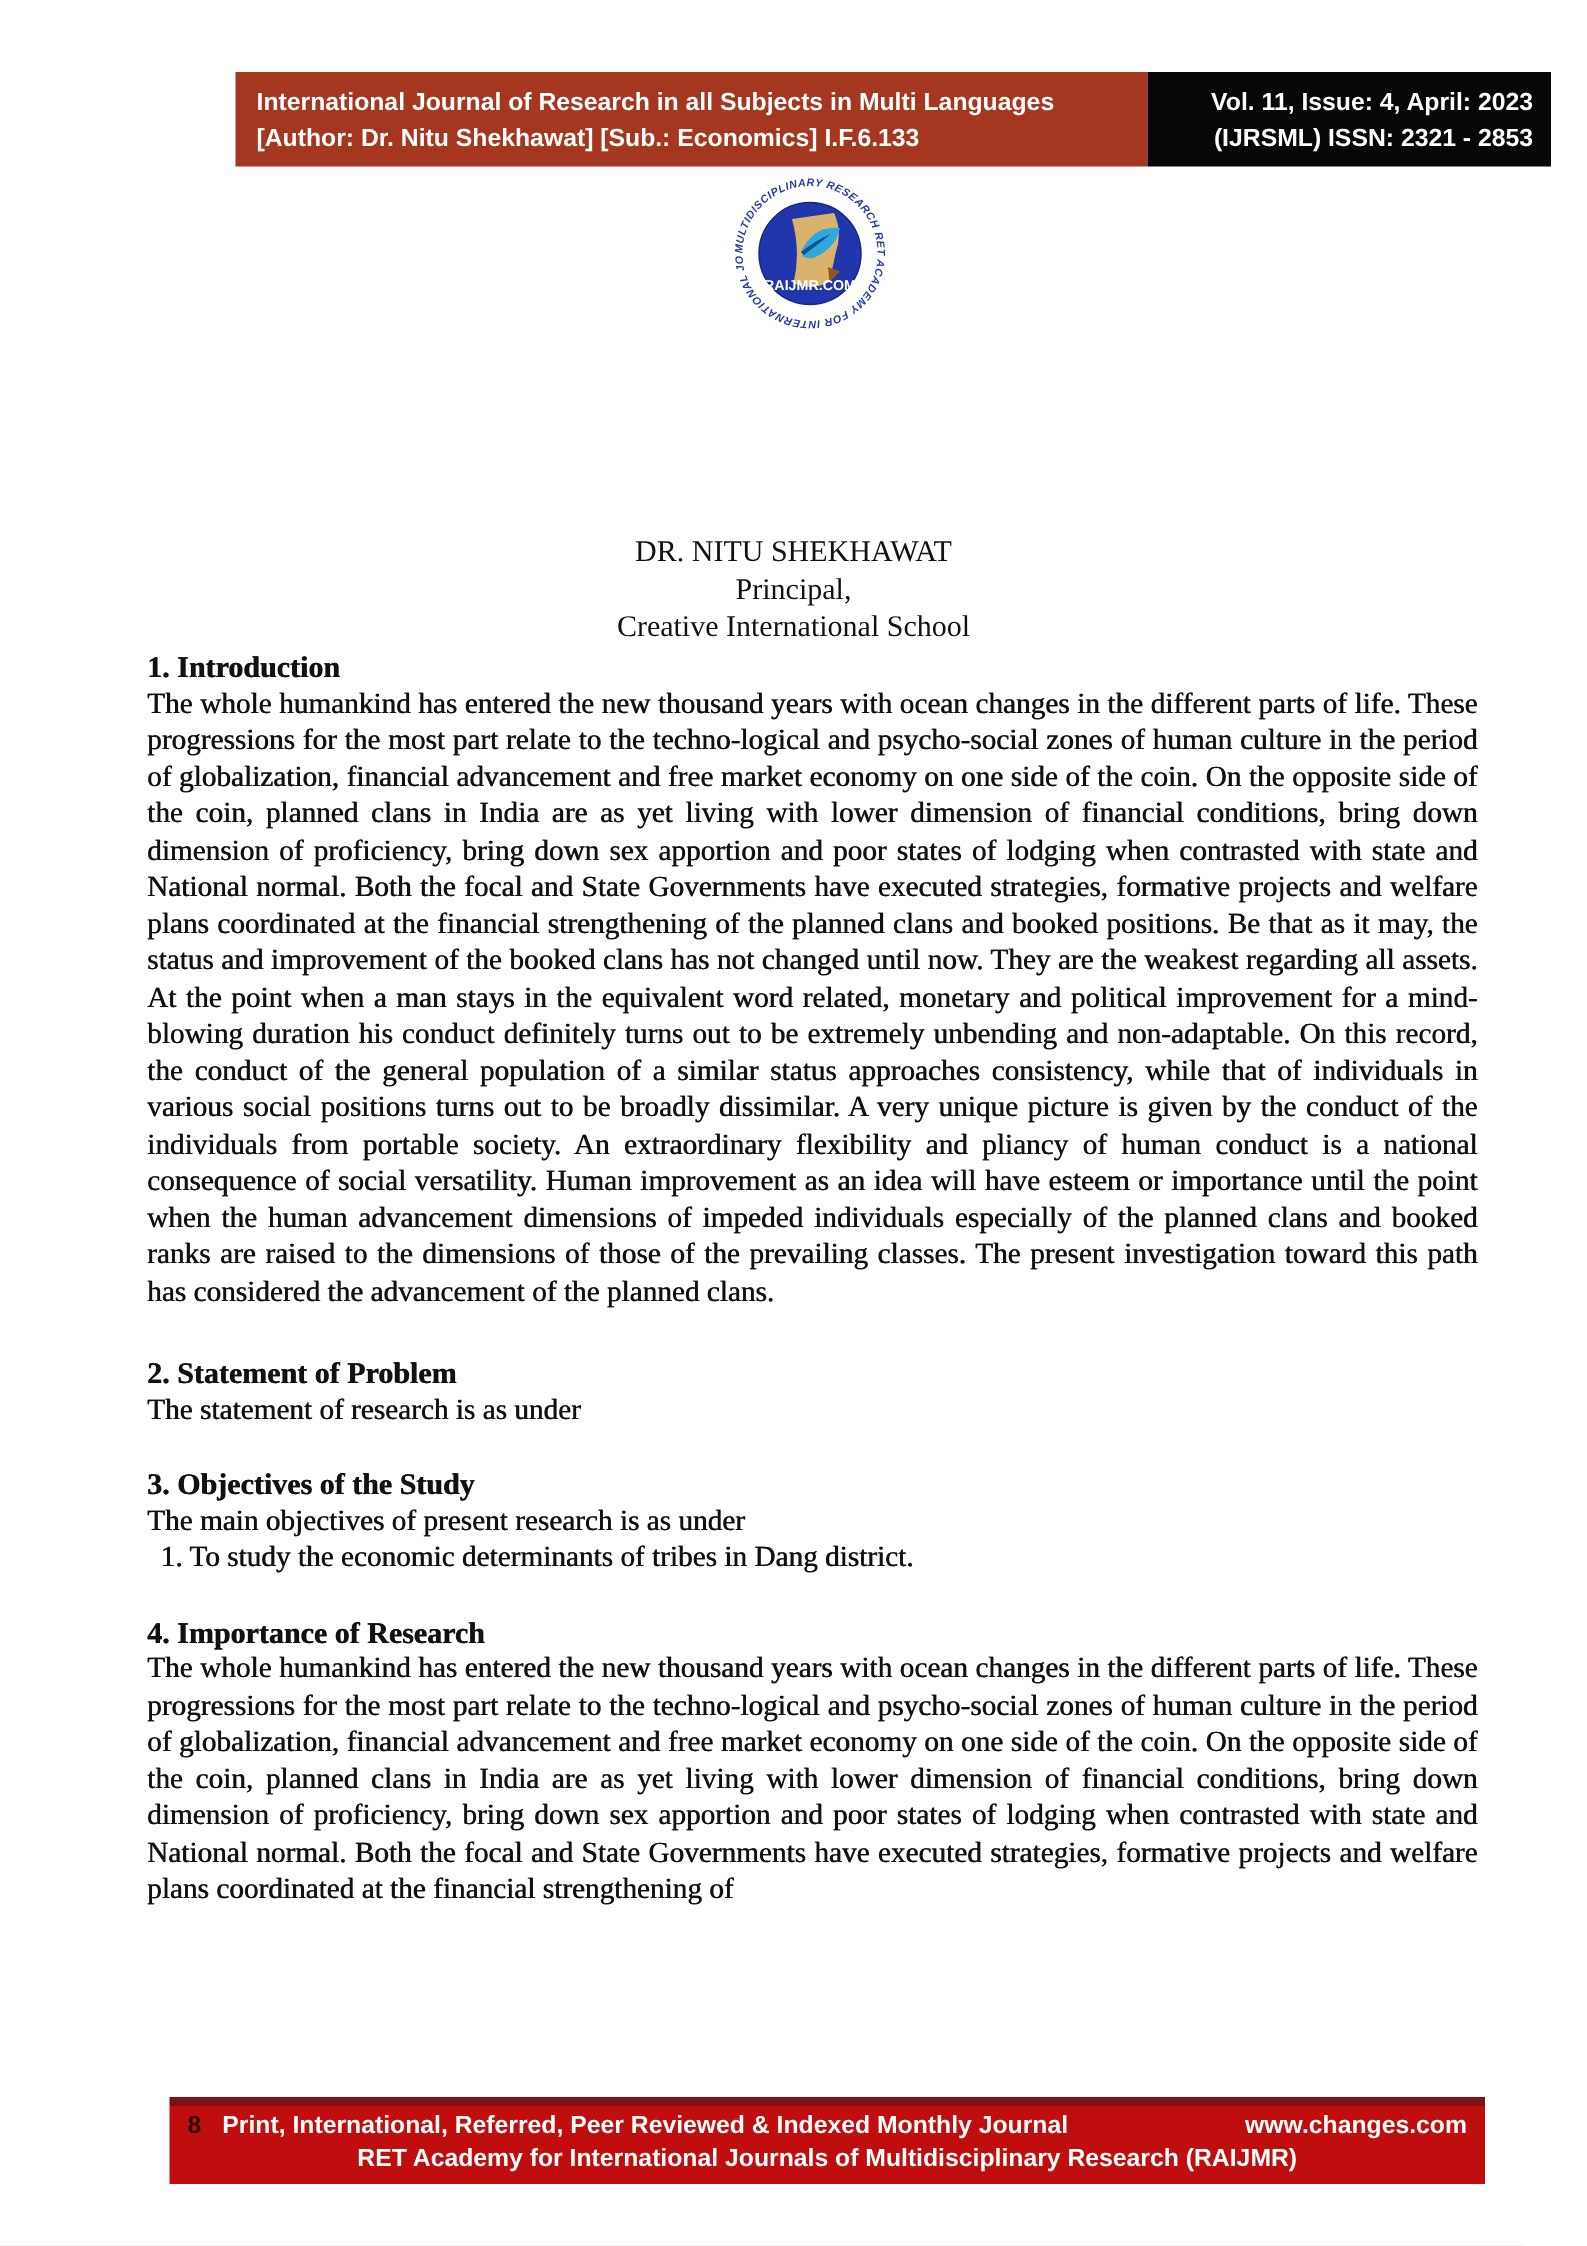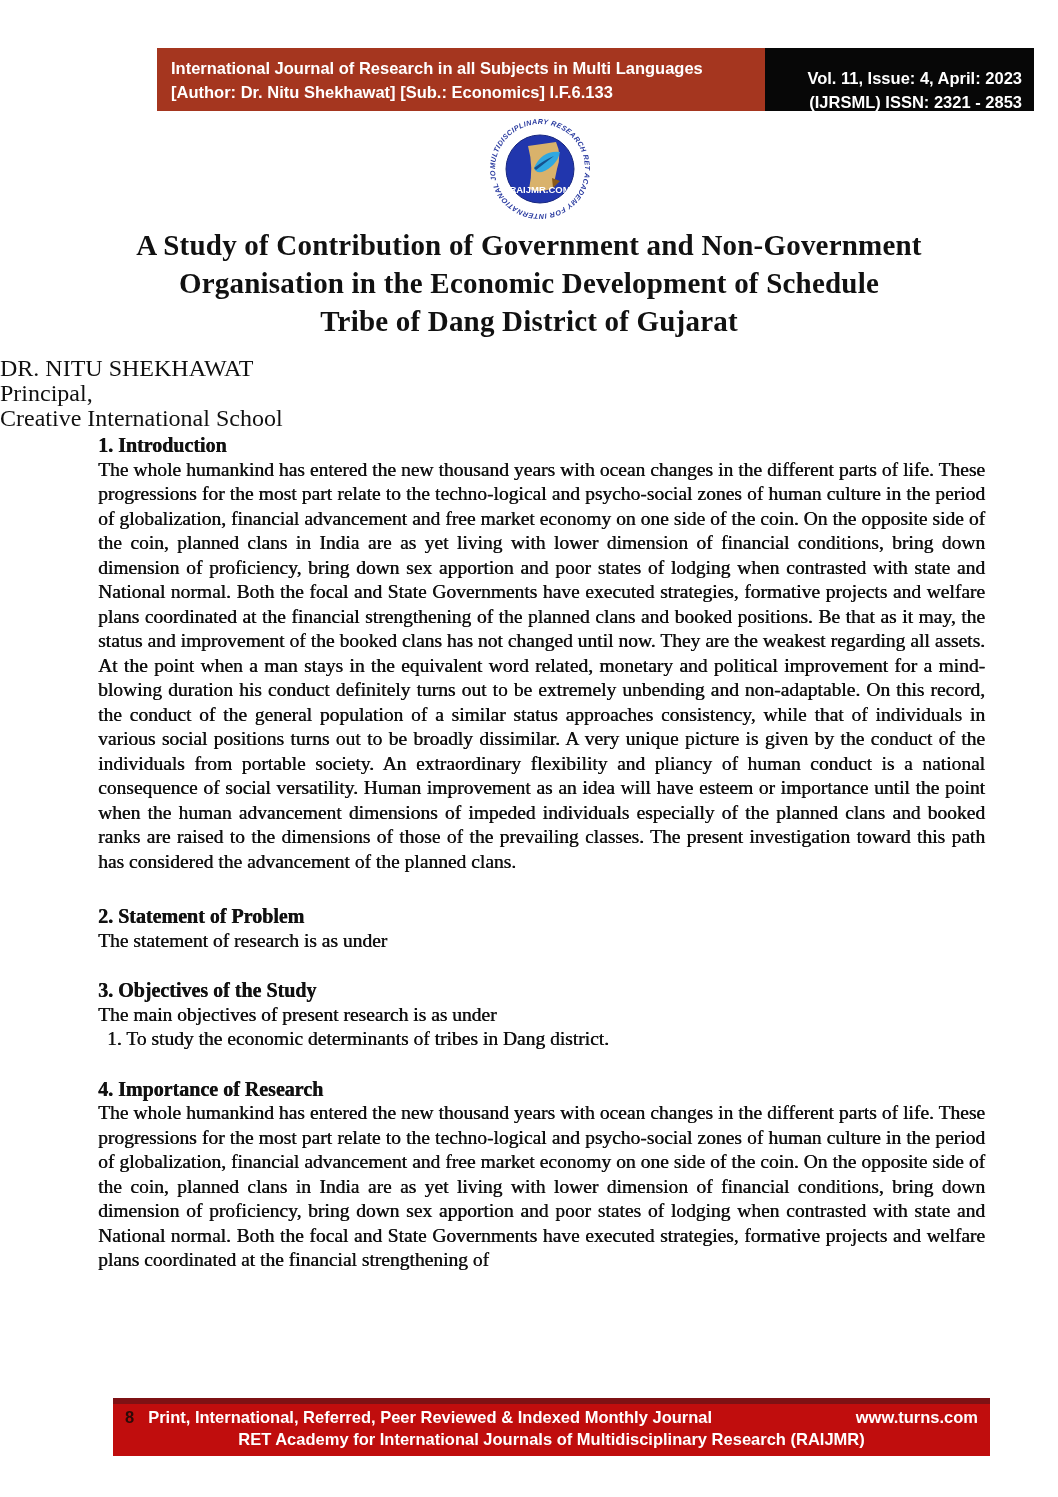--- a/index.html
+++ b/index.html
@@ -17,35 +17,35 @@
     display:flex;font-family:"Liberation Sans", sans-serif;padding-left:44px;
   }
   .header-left{
     flex:0 0 608px;background:#A5361F;color:#fff;
     display:flex;flex-direction:column;justify-content:center;
     padding:0 0 0 14px;box-sizing:border-box;gap:6px;
     font-weight:bold;font-size:16.5px;line-height:18px;
   }
   .header-right{
     flex:1;background:#070707;color:#fff;
-    display:flex;flex-direction:column;justify-content:flex-end;align-items:flex-end;
+    display:flex;flex-direction:column;justify-content:center;align-items:flex-end;
     padding:0 12px 0 0;box-sizing:border-box;gap:6px;
     font-weight:bold;font-size:16.5px;line-height:18px;text-align:right;
   }
   
   .logo{position:absolute;left:484px;top:112px;width:112px;height:112px;}
   
   .title{
     position:absolute;left:0;top:226px;width:100%;
     text-align:center;font-weight:bold;font-size:29px;line-height:38px;
     letter-spacing:0.2px;
   }
   .author{
     position:absolute;left:0;top:356px;width:100%;
-    text-align:left;font-size:24px;line-height:25px;
+    text-align:center;font-size:20px;line-height:25px;
   }
   
   .content{
     position:absolute;left:98px;top:433px;width:887px;
     font-size:19.5px;line-height:24.5px;
   }
   .thick{text-shadow:0.4px 0 currentColor;}
   .sec-h{font-weight:bold;font-size:20px;margin:0;line-height:24.5px;}
   .body{margin:0;text-align:justify;}
   .lead{margin:0;}
@@ -91,25 +91,20 @@
       </text>
       <circle cx="56" cy="57" r="34" fill="#2136AD" stroke="#18277f" stroke-width="1"></circle>
       <path d="M44 34 L72 30 Q78 43 73 57 L69 76 Q57 82 45 77 Q50 56 44 34 Z" fill="#D9B26B"></path>
       <path d="M69 76 L76 69 L68 66 Z" fill="#8a5a1a"></path>
       <path d="M50 56 Q58 38 76 40 Q73 54 58 60 Q51 61 50 56 Z" fill="#2FA8E0"></path>
       <path d="M50 56 Q60 48 70 44 L52 58 Z" fill="#16518C"></path>
       <text x="56" y="81" text-anchor="middle" font-family="Liberation Sans, sans-serif" font-size="9.5" font-weight="bold" fill="#ffffff">RAIJMR.COM</text>
     </svg>
   </div>
 
-  <div class="title">
-    <div>A Study of Contribution of Government and Non-Government</div>
-    <div>Organisation in the Economic Development of Schedule</div>
-    <div>Tribe of Dang District of Gujarat</div>
-  </div>
 
   <div class="author">
     <div>DR. NITU SHEKHAWAT</div>
     <div>Principal,</div>
     <div>Creative International School</div>
   </div>
 
   <div class="content">
 
     <h2 class="sec-h thick">1. Introduction</h2>
@@ -132,21 +127,21 @@
     <p class="body thick">The whole humankind has entered the new thousand years with ocean changes in the different parts of life. These progressions for the most part relate to the techno-logical and psycho-social zones of human culture in the period of globalization, financial advancement and free market economy on one side of the coin. On the opposite side of the coin, planned clans in India are as yet living with lower dimension of financial conditions, bring down dimension of proficiency, bring down sex apportion and poor states of lodging when contrasted with state and National normal. Both the focal and State Governments have executed strategies, formative projects and welfare plans coordinated at the financial strengthening of</p>
 
   </div>
 
   <div class="footer">
     <div class="footer-strip"></div>
     <div class="footer-red">
       <div class="footer-row1">
         <span class="footer-pagenum">8</span>
         <span>Print, International, Referred, Peer Reviewed &amp; Indexed Monthly Journal</span>
-        <span class="footer-site">www.turns.com</span>
+        <span class="footer-site">www.changes.com</span>
       </div>
       <div class="footer-row2">
         <span>RET Academy for International Journals of Multidisciplinary Research (RAIJMR)</span>
       </div>
     </div>
   </div>
 
 </div>
 
 </body></html>

